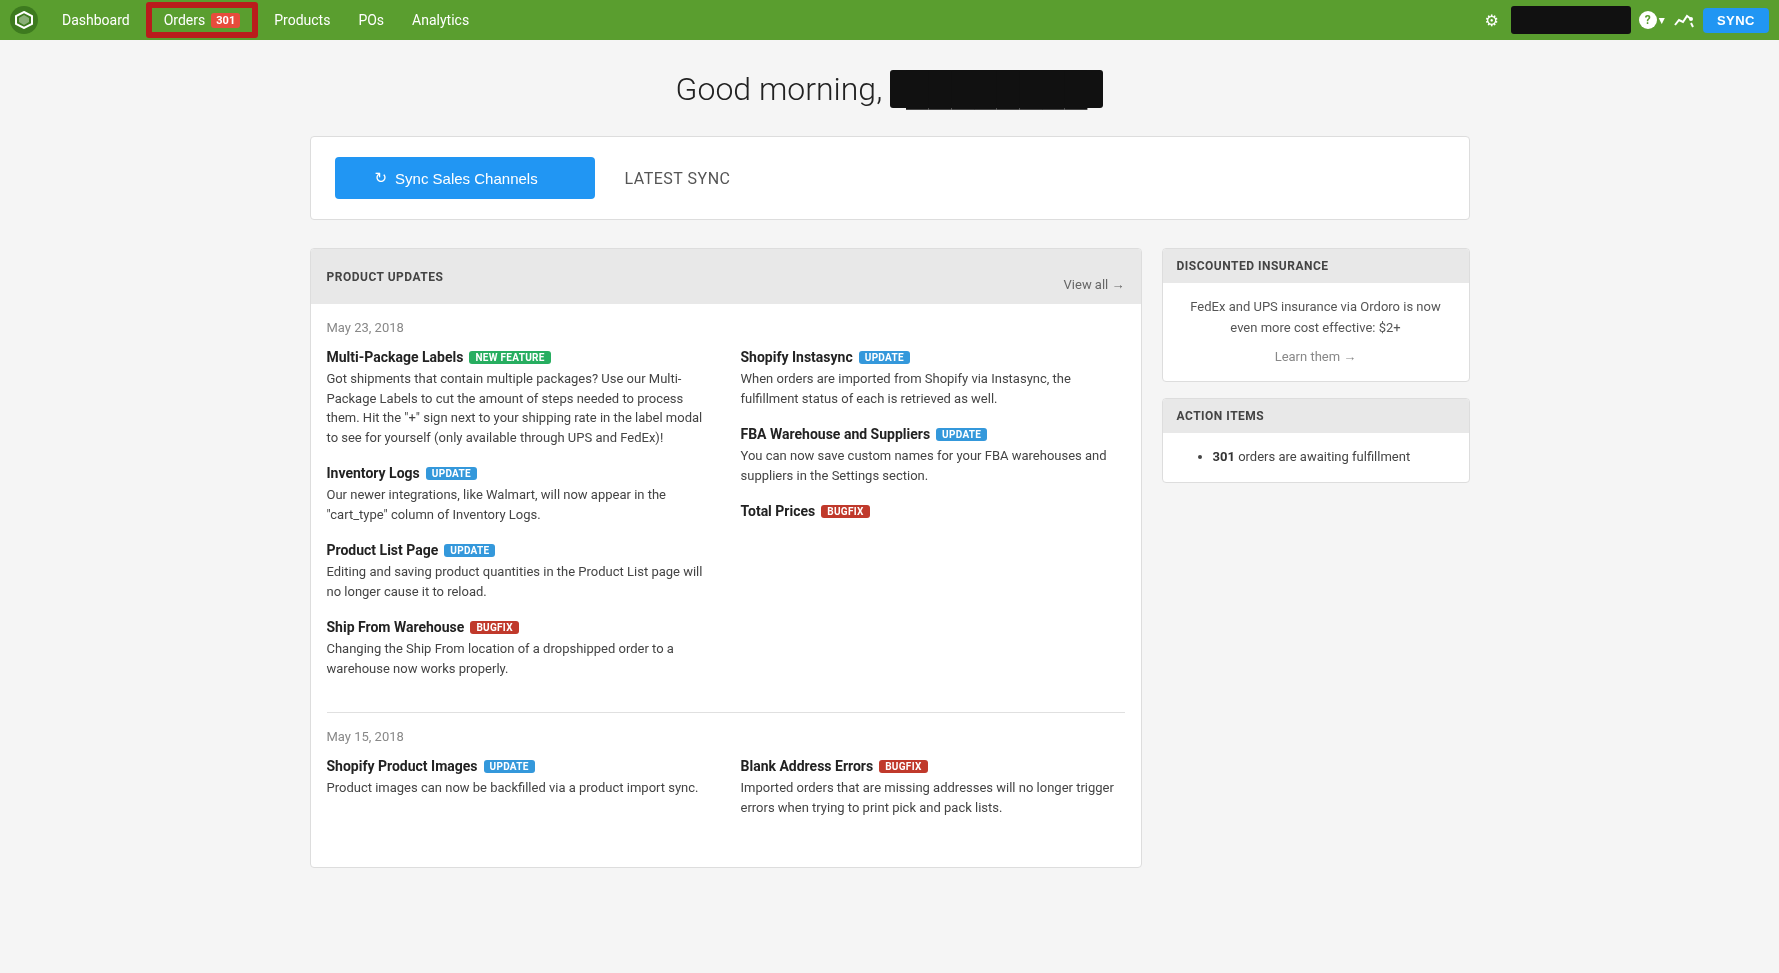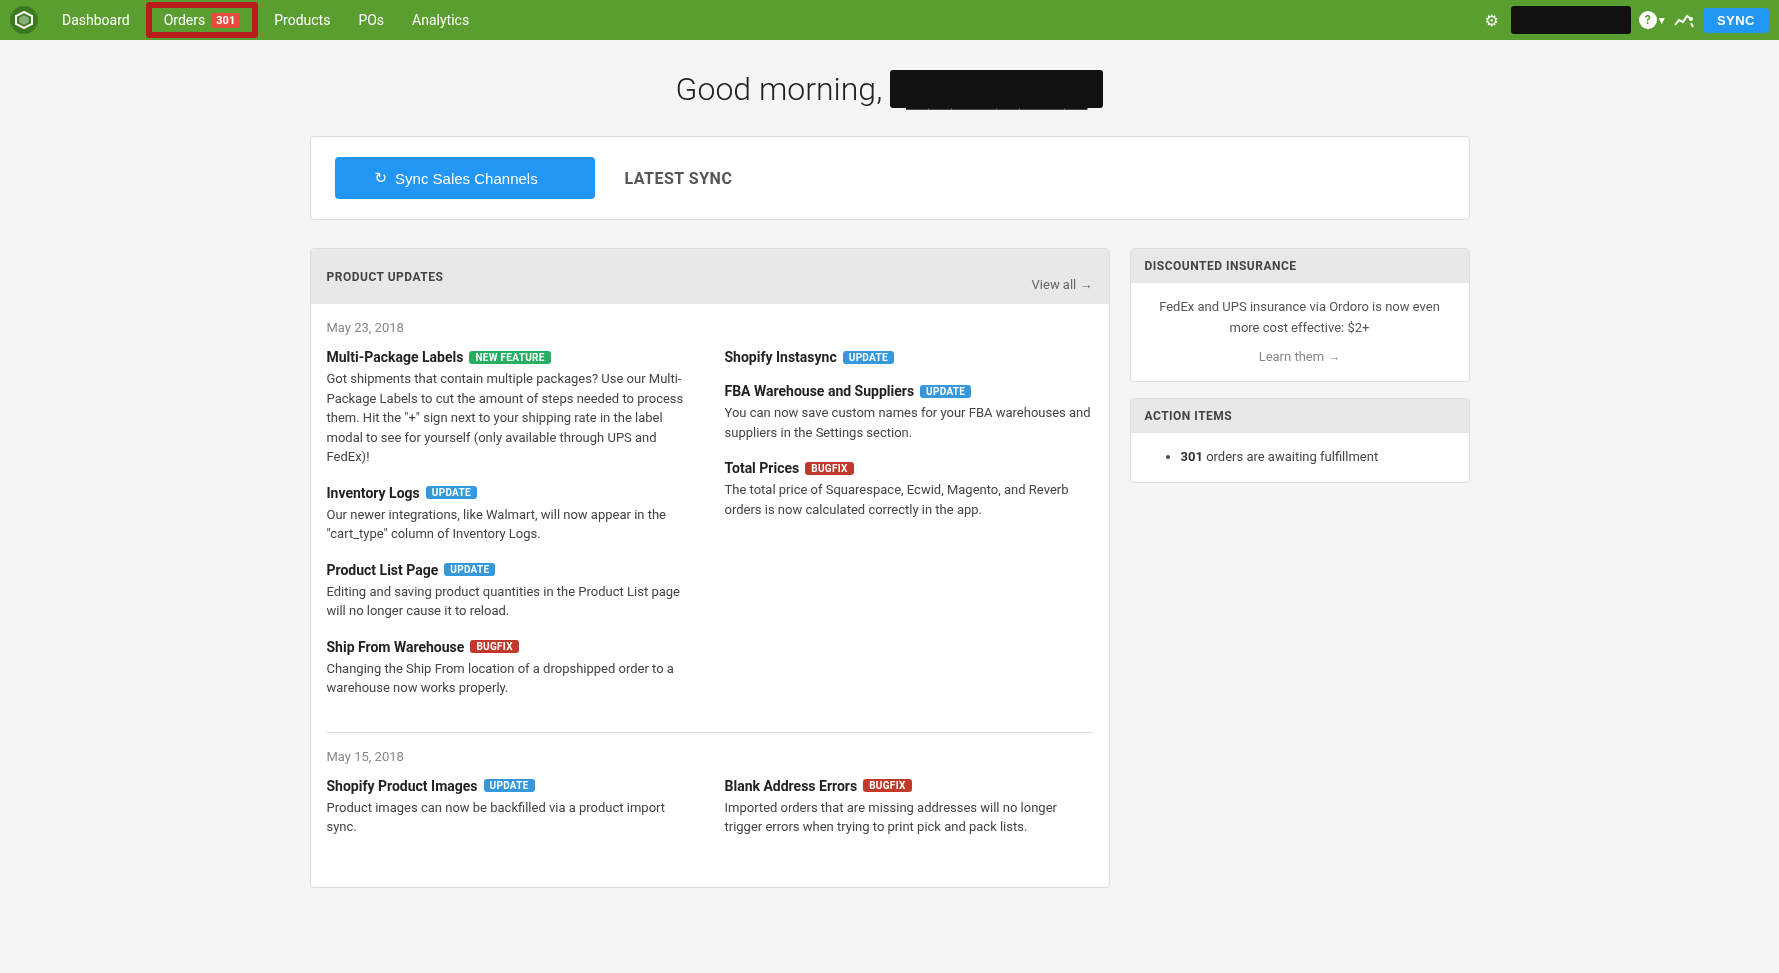--- a/index.html
+++ b/index.html
@@ -128,33 +128,33 @@
       border: none;
       padding: 12px 40px;
       border-radius: 4px;
       font-size: 15px;
       cursor: pointer;
       display: flex; align-items: center; gap: 8px;
       min-width: 260px;
     }
     .latest-sync-label {
       font-size: 16px;
-      font-weight: 700;
+      font-weight: 400;
       color: #555;
       letter-spacing: 0.5px;
     }
 
     
     .two-col {
       display: flex;
       gap: 20px;
       align-items: flex-start;
     }
     .main-col { flex: 1; }
-    .side-col { width: 340px; flex-shrink: 0; }
+    .side-col { width: 308px; flex-shrink: 0; }
 
     
     .updates-panel {
       background: white;
       border: 1px solid #ddd;
       border-radius: 4px;
       overflow: hidden;
     }
     .updates-header {
       background: #e8e8e8;
@@ -368,36 +368,36 @@
               </div>
             </div>
 
             <div>
 
               <div class="update-item">
                 <div class="update-item-title">
                   <span>Shopify Instasync</span>
                   <span class="tag tag-update">UPDATE</span>
                 </div>
+                <p class="update-item-text">When orders are imported from Shopify via Instasync, the fulfillment status of each is retrieved as well.</p>
               </div>
 
               <div class="update-item">
                 <div class="update-item-title">
                   <span>FBA Warehouse and Suppliers</span>
                   <span class="tag tag-update">UPDATE</span>
                 </div>
                 <p class="update-item-text">You can now save custom names for your FBA warehouses and suppliers in the Settings section.</p>
               </div>
 
               <div class="update-item">
                 <div class="update-item-title">
                   <span>Total Prices</span>
                   <span class="tag tag-bugfix">BUGFIX</span>
                 </div>
-                <p class="update-item-text">The total price of Squarespace, Ecwid, Magento, and Reverb orders is now calculated correctly in the app.</p>
               </div>
             </div>
           </div>
 
           <hr class="divider">
 
           <div class="update-date">May 15, 2018</div>
           <div class="update-grid">
             <div>
               <div class="update-item">

